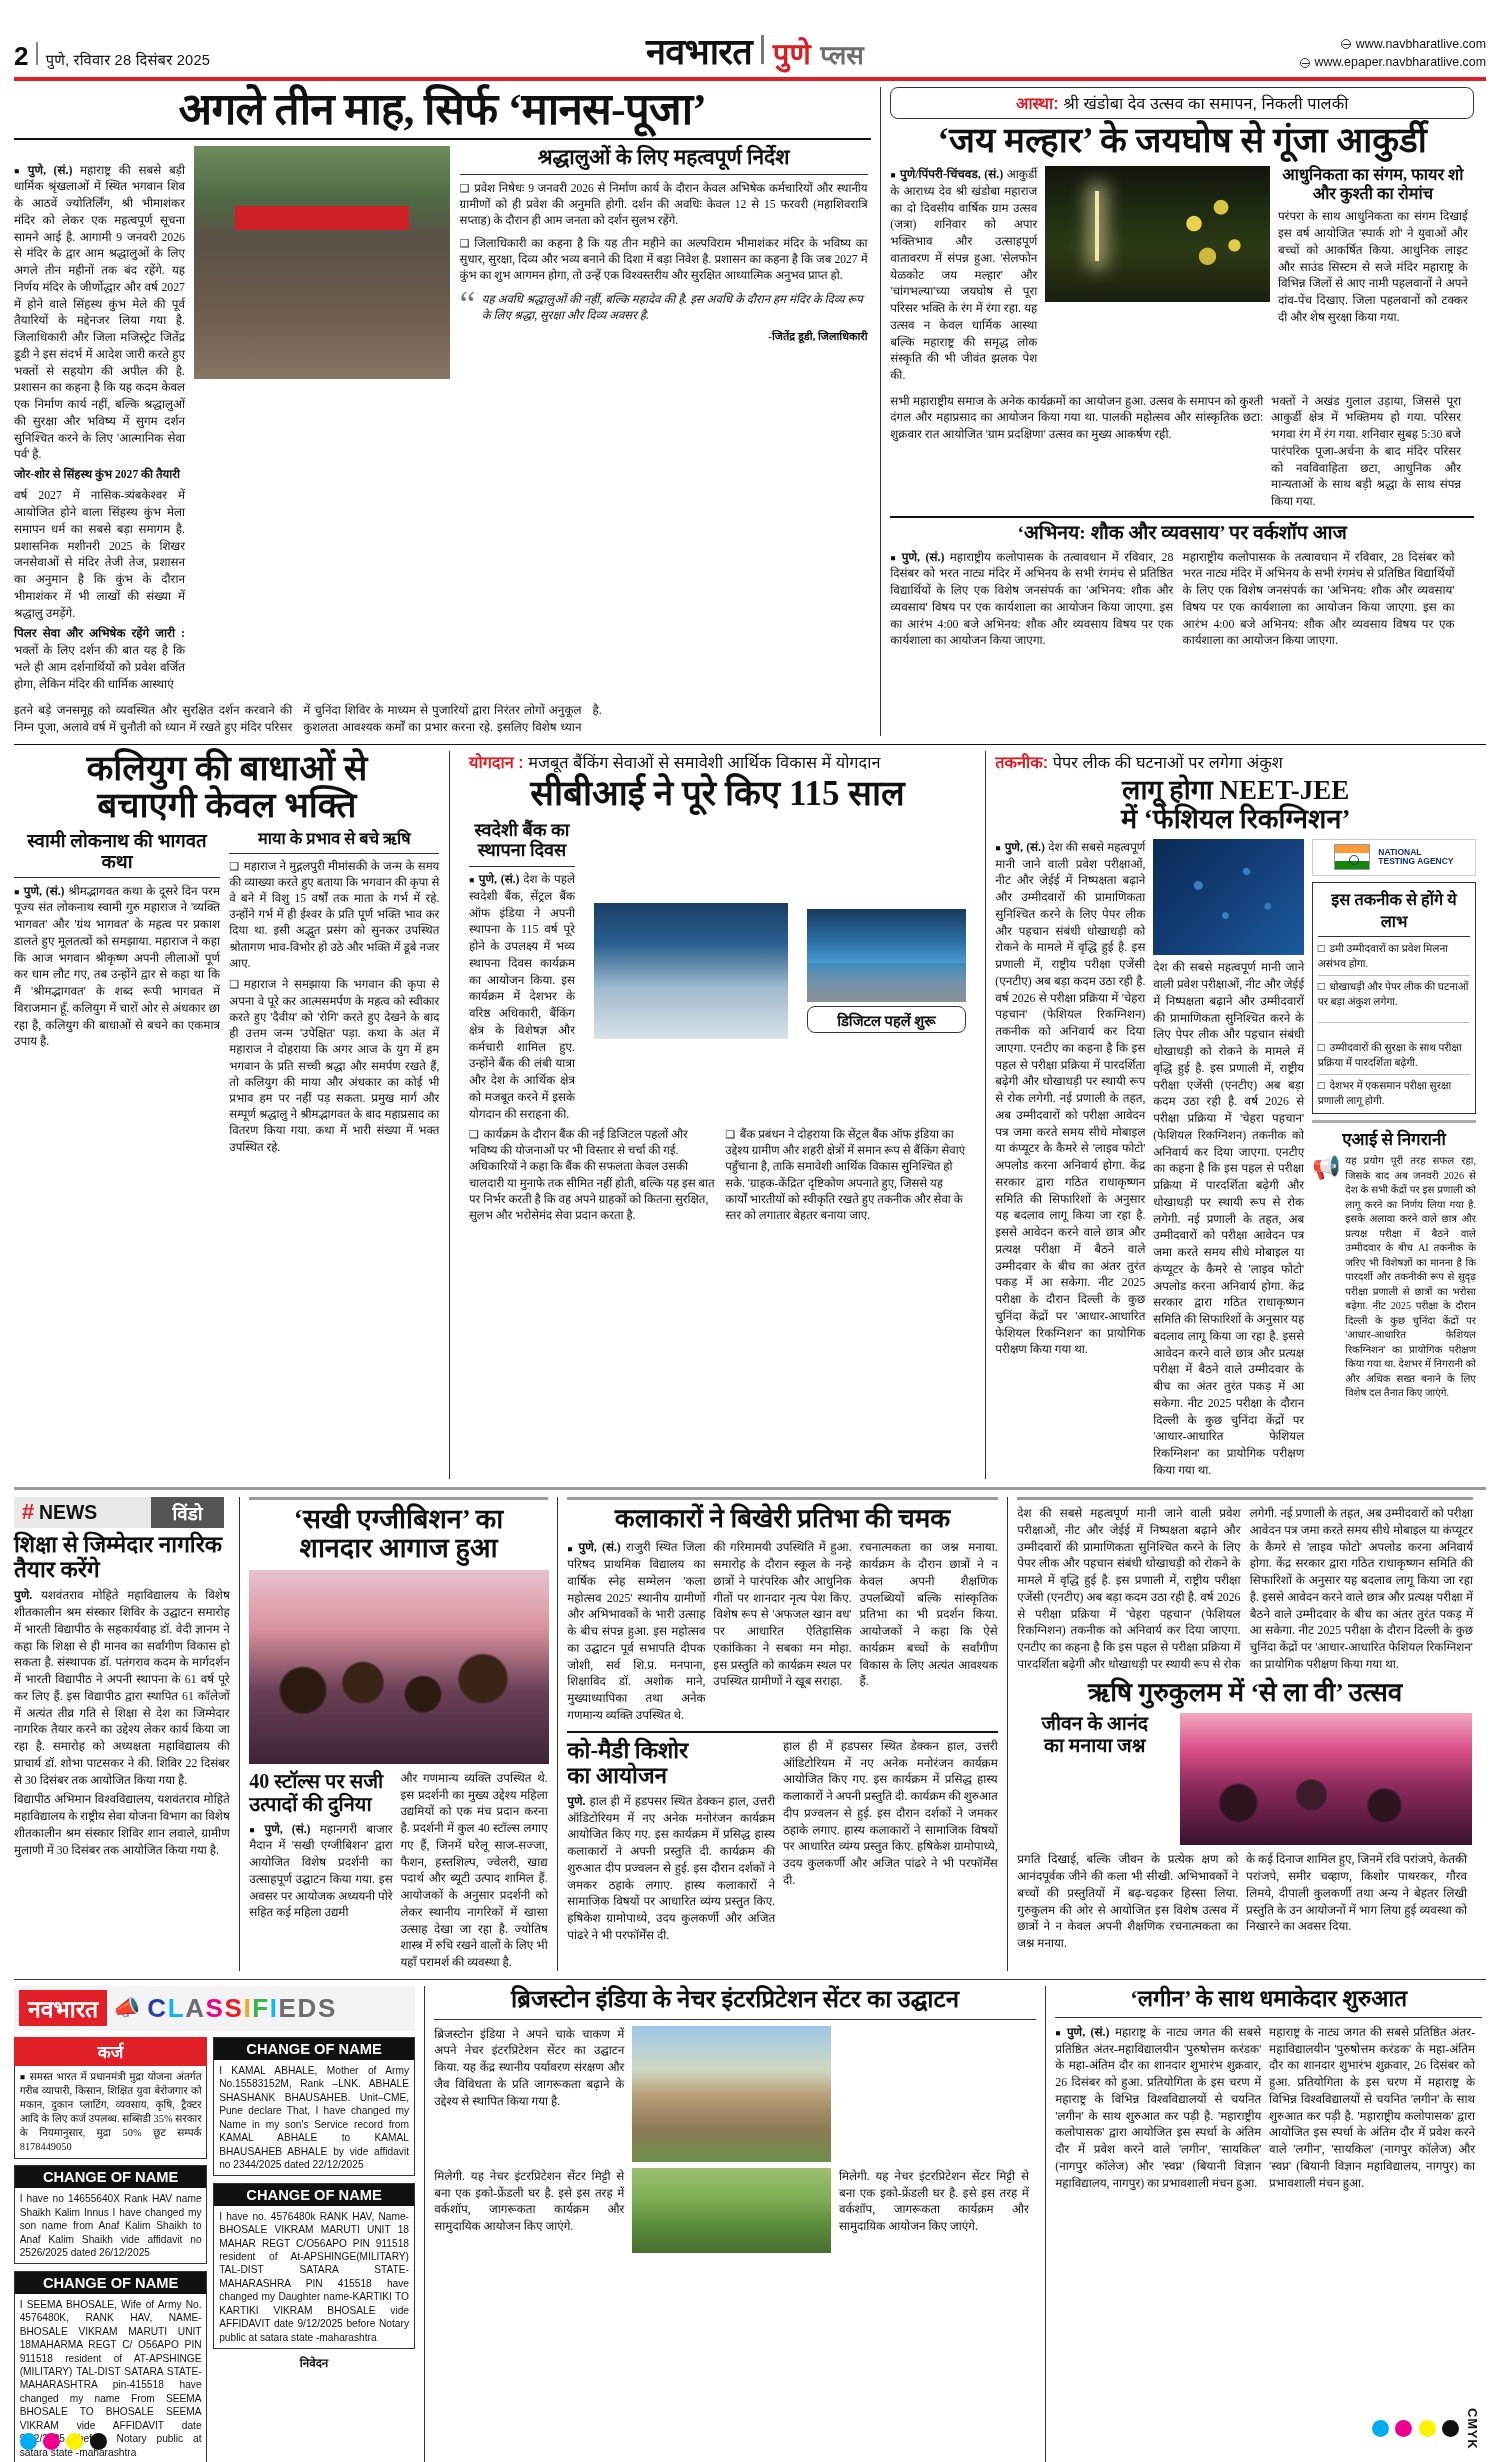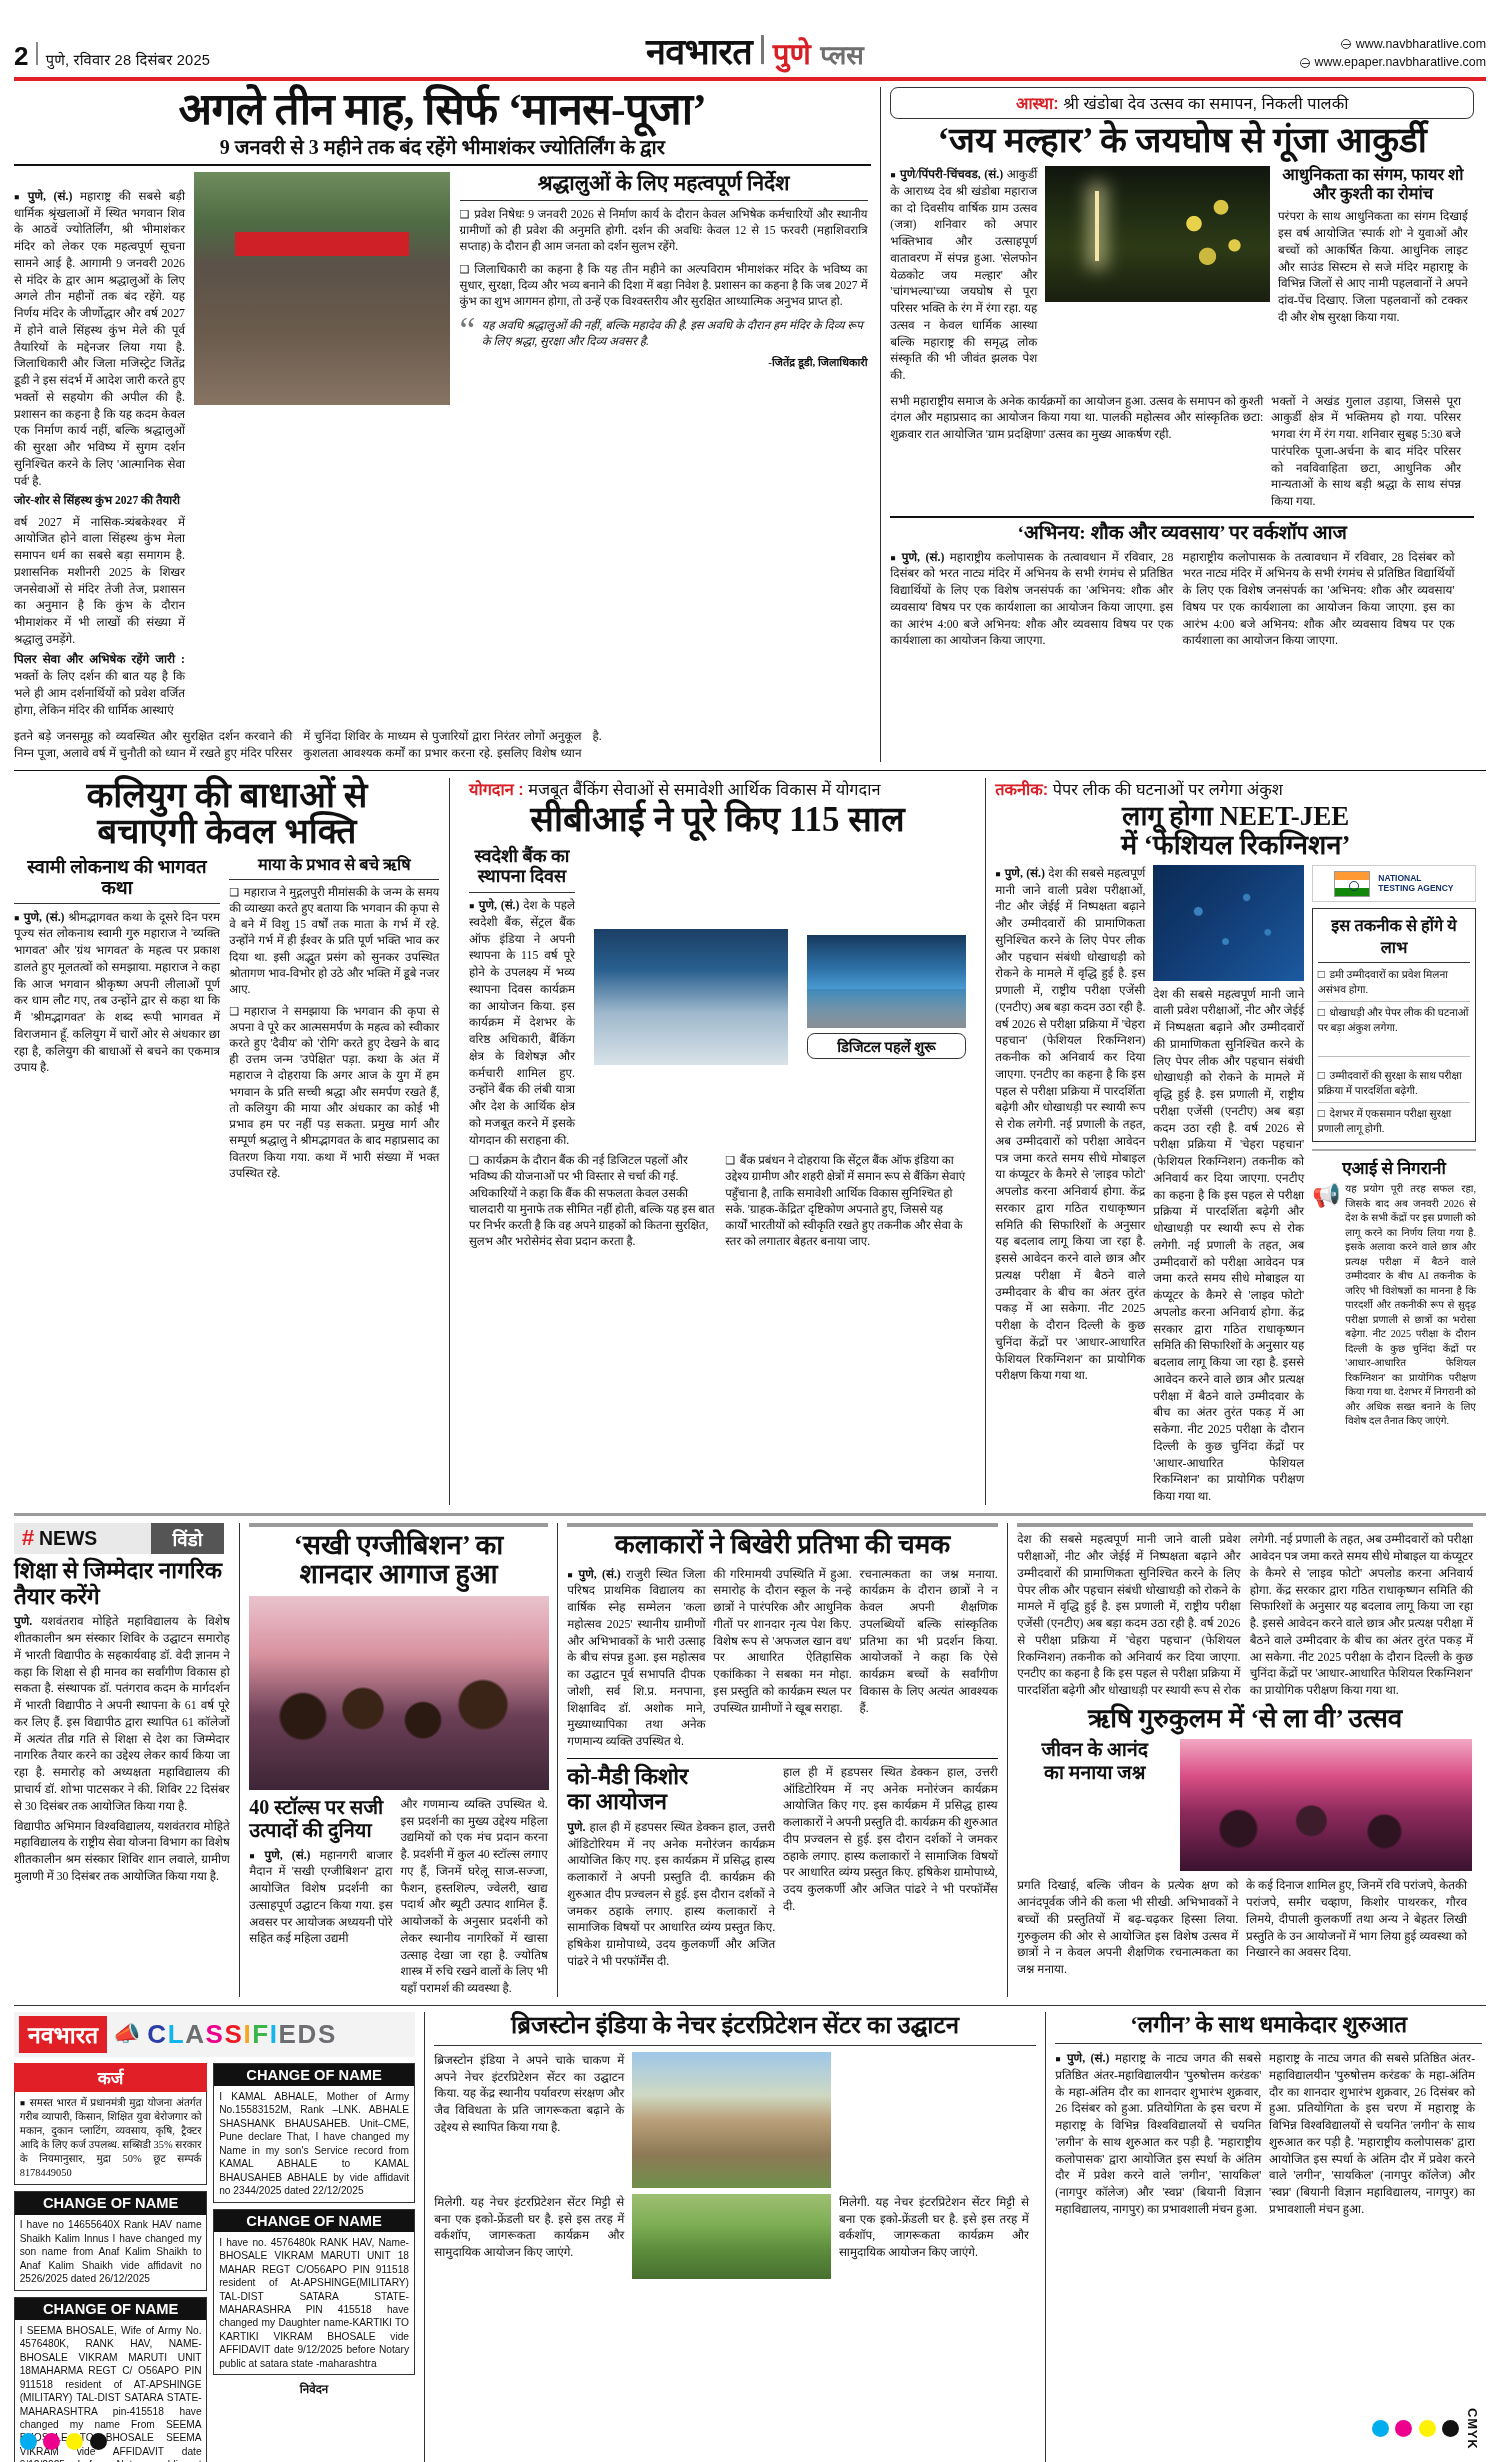--- a/index.html
+++ b/index.html
@@ -141,21 +141,20 @@
           <span>www.epaper.navbharatlive.com</span>
         </div>
     </div>
   </div>
   <div class="red-rule"></div>
 
   <div style="display:flex; margin-top:6.2px;">
 
     <div style="width:866px; padding-right:9.3px;">
       <div class="hl-xl" style="text-align:center;">अगले तीन माह, सिर्फ ‘मानस-पूजा’</div>
-      <div class="sub" style="text-align:center; margin-top:3.1px;">9 जनवरी से 3 महीने तक बंद रहेंगे भीमाशंकर ज्योतिर्लिंग के द्वार</div>
       <div style="height:1.6px;background:#111;margin:5.4px 0 6.2px;"></div>
 
       <div style="display:flex; gap:9.3px;">
 
         <div style="width:171px;margin-top:16px;">
           <div class="body">
             <p><span class="bullet"></span><b>पुणे, (सं.)</b>
                <span>महाराष्ट्र की सबसे बड़ी धार्मिक श्रृंखलाओं में स्थित भगवान शिव के आठवें ज्योतिर्लिंग, श्री भीमाशंकर मंदिर को लेकर एक महत्वपूर्ण सूचना सामने आई है. आगामी 9 जनवरी 2026 से मंदिर के द्वार आम श्रद्धालुओं के लिए अगले तीन महीनों तक बंद रहेंगे. यह निर्णय मंदिर के जीर्णोद्धार और वर्ष 2027 में होने वाले सिंहस्थ कुंभ मेले की पूर्व तैयारियों के मद्देनजर लिया गया है. जिलाधिकारी और जिला मजिस्ट्रेट जितेंद्र डूडी ने इस संदर्भ में आदेश जारी करते हुए भक्तों से सहयोग की अपील की है. प्रशासन का कहना है कि यह कदम केवल एक निर्माण कार्य नहीं, बल्कि श्रद्धालुओं की सुरक्षा और भविष्य में सुगम दर्शन सुनिश्चित करने के लिए 'आत्मानिक सेवा पर्व' है.</span></p>
             <p style="font-weight:bold;font-size:11.6px;">जोर-शोर से सिंहस्थ कुंभ 2027 की तैयारी</p>
             <p>वर्ष 2027 में नासिक-त्र्यंबकेश्वर में आयोजित होने वाला सिंहस्थ कुंभ मेला समापन धर्म का सबसे बड़ा समागम है. प्रशासनिक मशीनरी 2025 के शिखर जनसेवाओं से मंदिर तेजी तेज, प्रशासन का अनुमान है कि कुंभ के दौरान भीमाशंकर में भी लाखों की संख्या में श्रद्धालु उमड़ेंगे.</p>
@@ -305,21 +304,21 @@
         <div style="width:165px;">
           <div style="display:flex;justify-content:center;gap:7.8px;align-items:center;border:0.8px solid #ccc;padding:4.7px;">
             <span class="flag"></span>
             <span style="font-size:8.5px;font-family:'Liberation Sans',sans-serif;color:#12306b;font-weight:bold;line-height:1.1;">NATIONAL<br>TESTING AGENCY</span>
           </div>
           <div class="box" style="margin-top:6.2px;padding:4.7px;">
             <div style="font-weight:bold;font-size:16.3px;text-align:center;">इस तकनीक से होंगे ये लाभ</div>
             <div style="height:0.8px;background:#333;margin:3.9px 0;"></div>
             <div class="qbox" style="font-size:10.5px;">
               <p style="border-bottom:0.8px solid #bbb;padding-bottom:3.1px;margin-bottom:3.1px;"><span class="sq"></span><span>डमी उम्मीदवारों का प्रवेश मिलना असंभव होगा.</span></p>
-              <p style="border-bottom:0.8px solid #bbb;padding-bottom:20px;margin-bottom:11px;"><span class="sq"></span><span>धोखाधड़ी और पेपर लीक की घटनाओं पर बड़ा अंकुश लगेगा.</span></p>
+              <p style="border-bottom:0.8px solid #bbb;padding-bottom:12px;margin-bottom:17px;"><span class="sq"></span><span>धोखाधड़ी और पेपर लीक की घटनाओं पर बड़ा अंकुश लगेगा.</span></p>
               <p style="border-bottom:0.8px solid #bbb;padding-bottom:3.1px;margin-bottom:3.1px;"><span class="sq"></span><span>उम्मीदवारों की सुरक्षा के साथ परीक्षा प्रक्रिया में पारदर्शिता बढ़ेगी.</span></p>
               <p><span class="sq"></span><span>देशभर में एकसमान परीक्षा सुरक्षा प्रणाली लागू होगी.</span></p>
             </div>
           </div>
           <div class="gray-rule-thin" style="margin:6.2px 0 4.7px;"></div>
           <div style="font-weight:bold;font-size:17px;text-align:center;">एआई से निगरानी</div>
           <div style="display:flex;gap:4.7px;margin-top:3.9px;">
             <span class="megaphone">📢</span>
             <div class="body" style="font-size:10.2px;">यह प्रयोग पूरी तरह सफल रहा, जिसके बाद अब जनवरी 2026 से देश के सभी केंद्रों पर इस प्रणाली को लागू करने का निर्णय लिया गया है. इसके अलावा करने वाले छात्र और प्रत्यक्ष परीक्षा में बैठने वाले उम्मीदवार के बीच AI तकनीक के जरिए भी विशेषज्ञों का मानना है कि पारदर्शी और तकनीकी रूप से सुदृढ़ परीक्षा प्रणाली से छात्रों का भरोसा बढ़ेगा. नीट 2025 परीक्षा के दौरान दिल्ली के कुछ चुनिंदा केंद्रों पर 'आधार-आधारित फेशियल रिकग्निशन' का प्रायोगिक परीक्षण किया गया था. देशभर में निगरानी को और अधिक सख्त बनाने के लिए विशेष दल तैनात किए जाएंगे.</div>
           </div>

